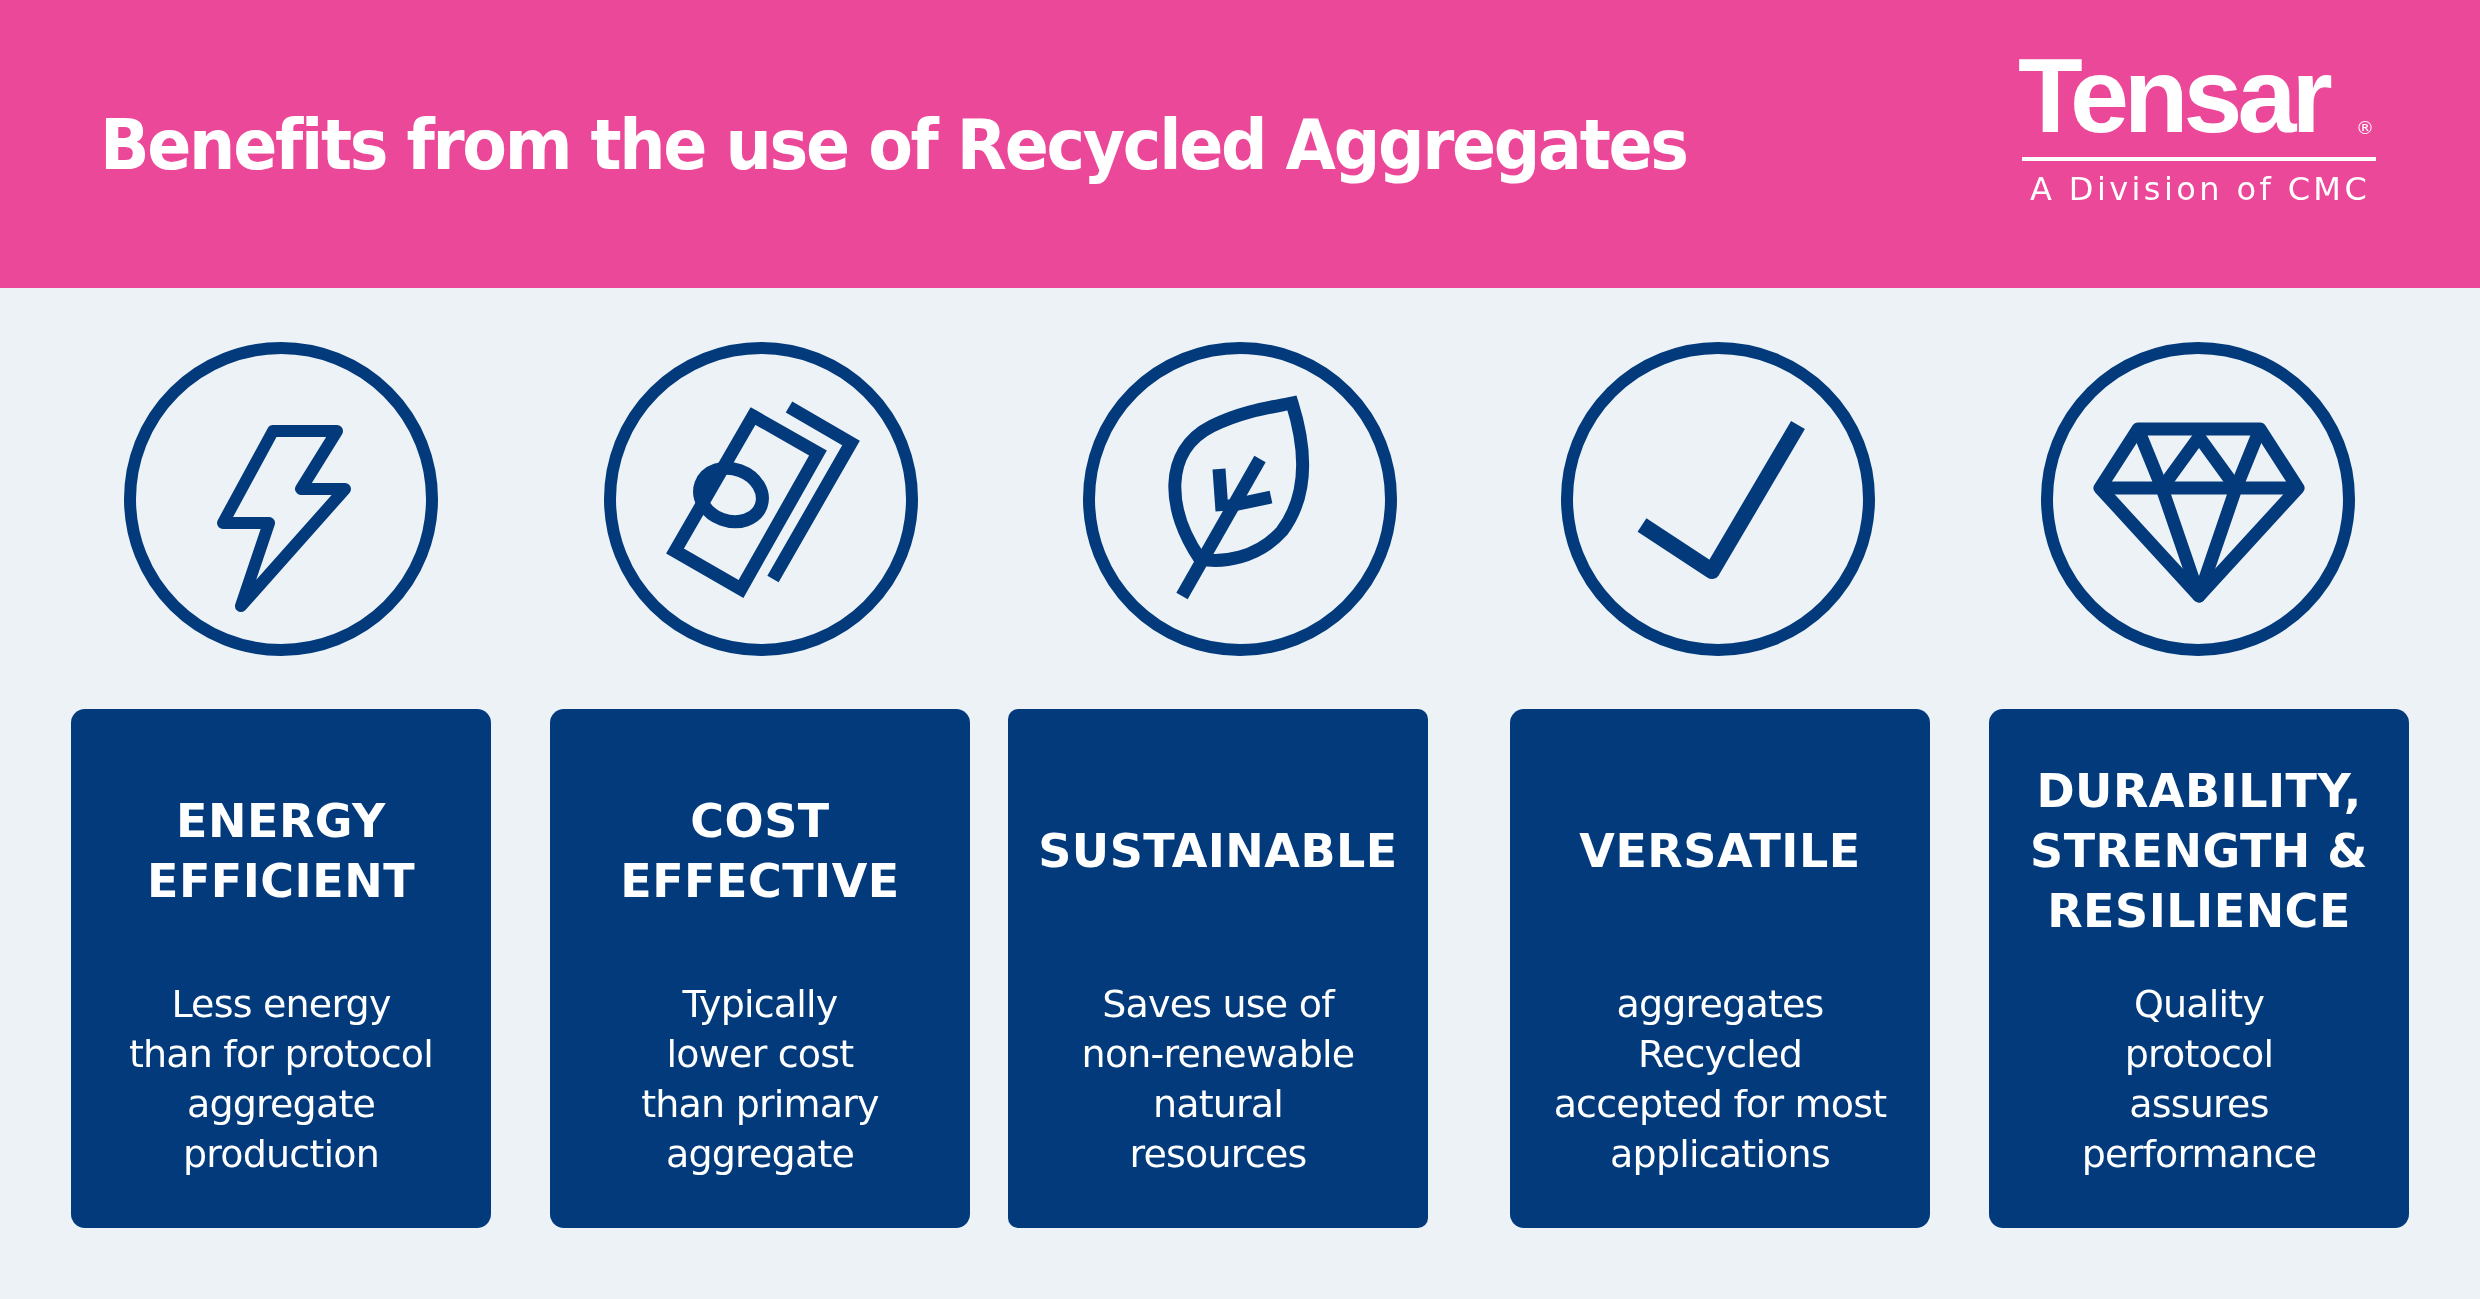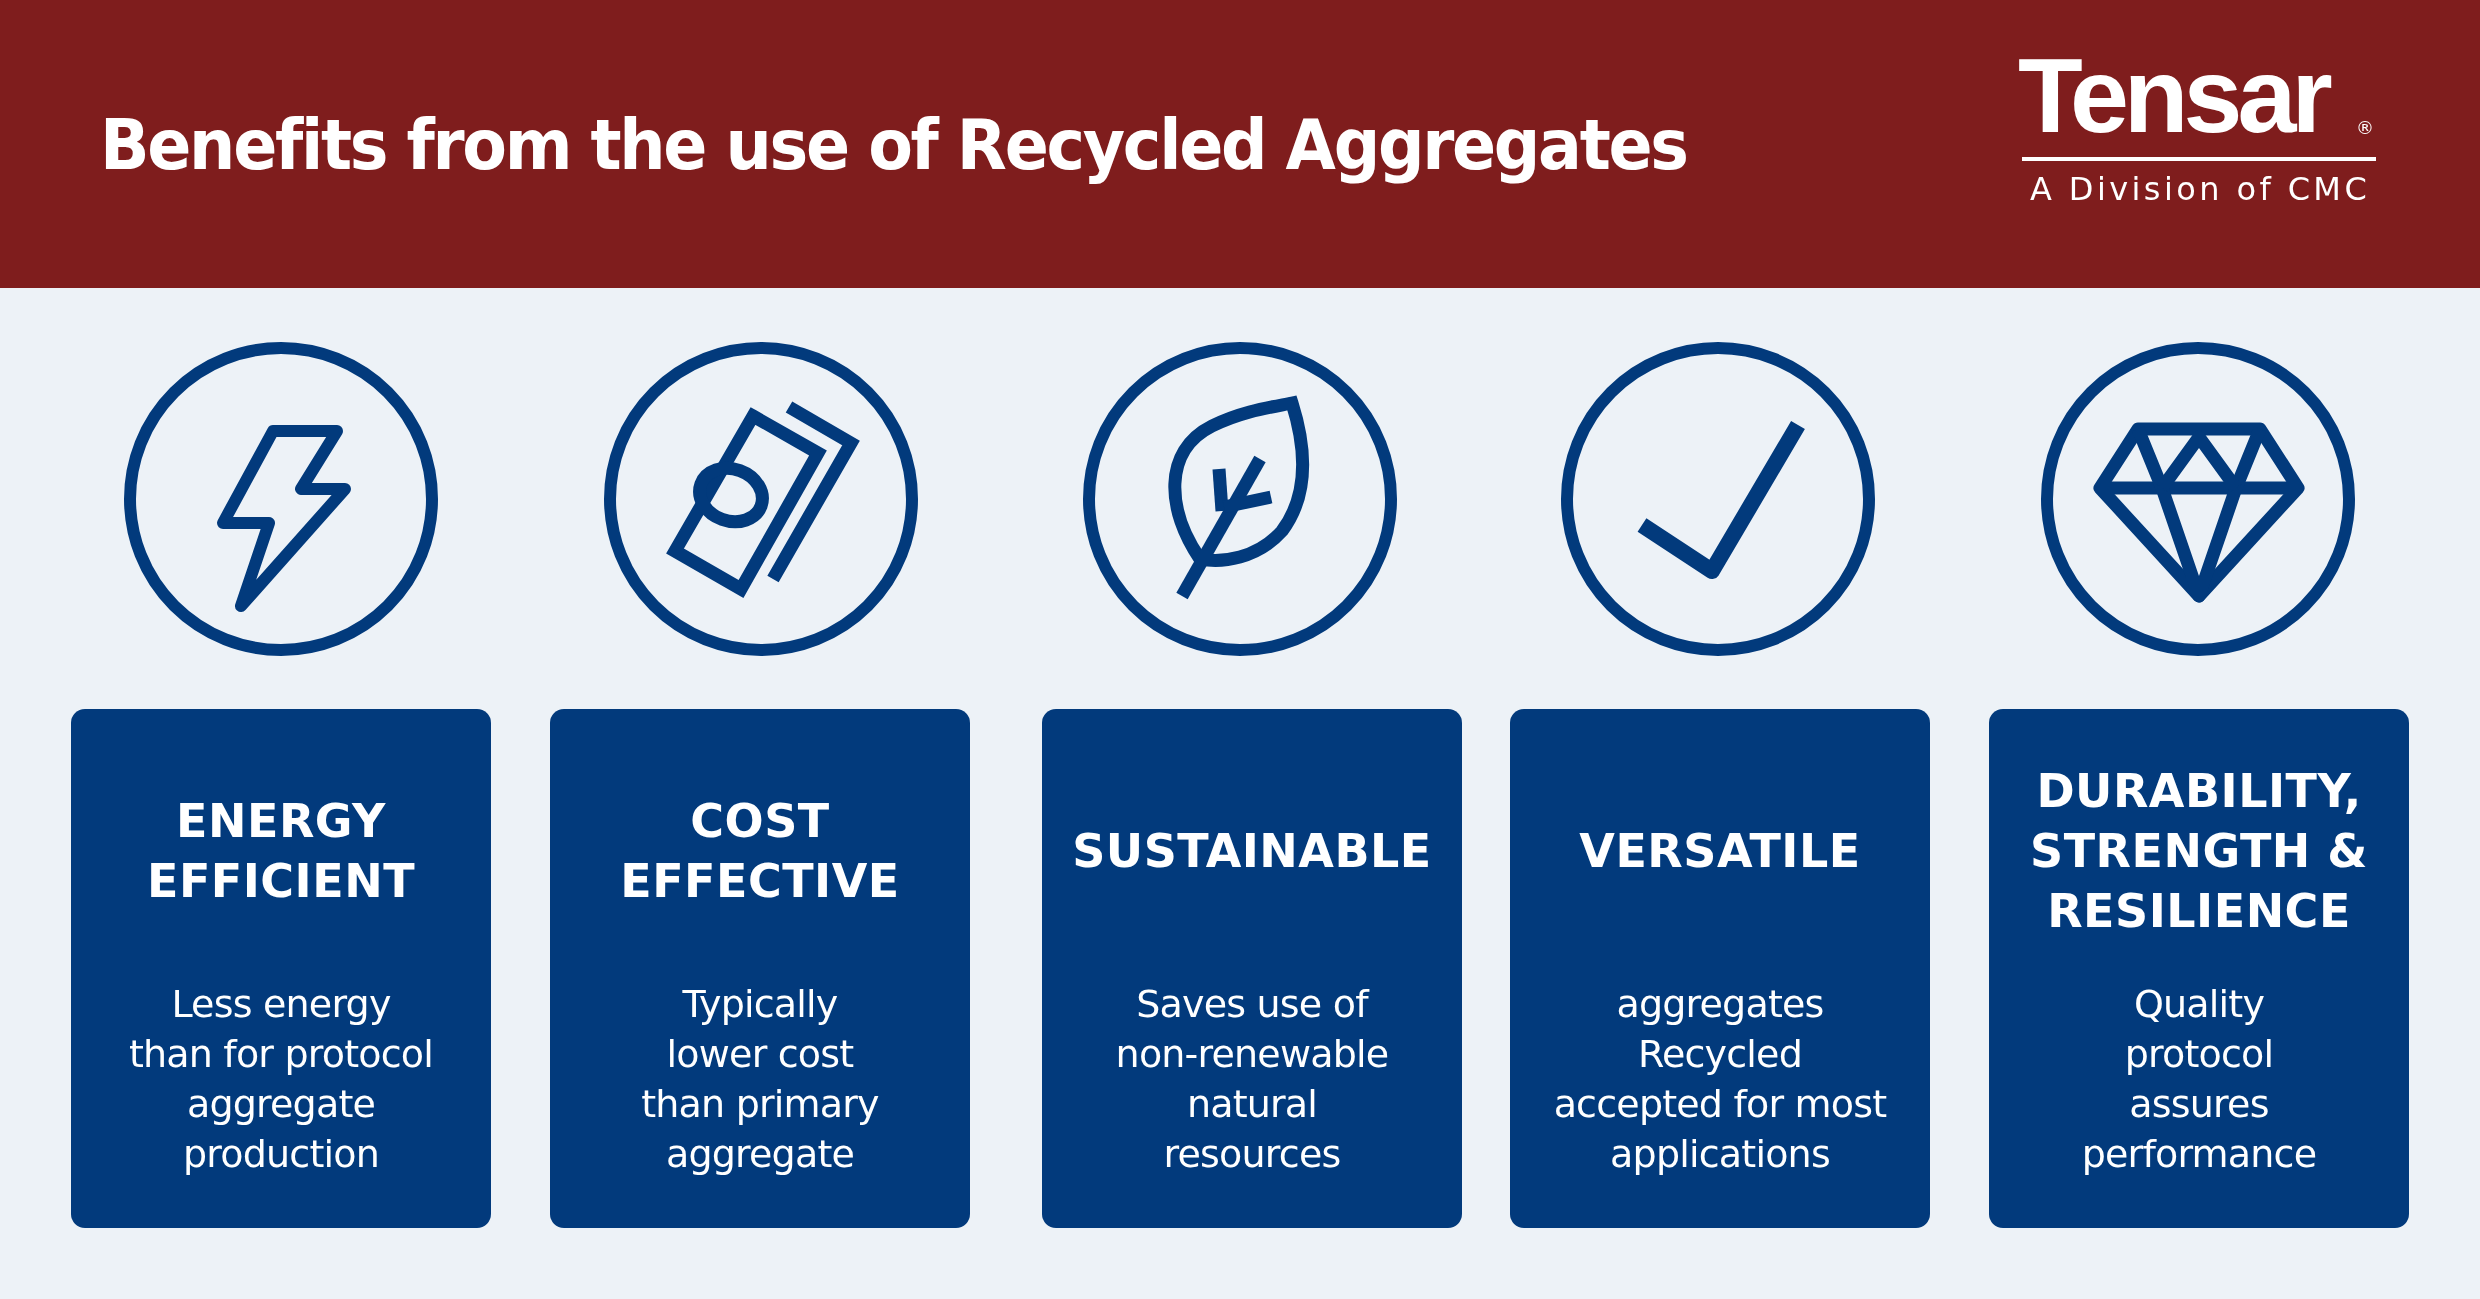--- a/index.html
+++ b/index.html
@@ -5,21 +5,21 @@
     * { margin: 0; padding: 0; box-sizing: border-box; }
     html, body { width: 2480px; height: 1299px; overflow: hidden; }
     body {
       background: #edf2f7;
       font-family: "Liberation Sans", "DejaVu Sans", sans-serif;
       position: relative;
     }
     .header {
       position: absolute; left: 0; top: 0;
       width: 2480px; height: 288px;
-      background: #7f1d1d;
+      background: #ec4899;
     }
     .page-title {
       position: absolute; left: 100px; top: 103px;
       font-family: "DejaVu Sans", sans-serif;
       font-weight: bold;
       font-size: 70px;
       line-height: 84px;
       color: #ffffff;
       letter-spacing: -2.5px;
       white-space: nowrap;
@@ -174,21 +174,21 @@
     <span>EFFECTIVE</span>
   </div>
   <div class="card-body">
     <span>Typically</span>
     <span>lower cost</span>
     <span>than primary</span>
     <span>aggregate</span>
   </div>
 </div>
 
-<div class="card" style="left:1042px;">
+<div class="card" style="left:1008px;border-radius:10px;">
   <div class="card-heading" style="top:112px;">
     <span>SUSTAINABLE</span>
   </div>
   <div class="card-body">
     <span>Saves use of</span>
     <span>non-renewable</span>
     <span>natural</span>
     <span>resources</span>
   </div>
 </div>

